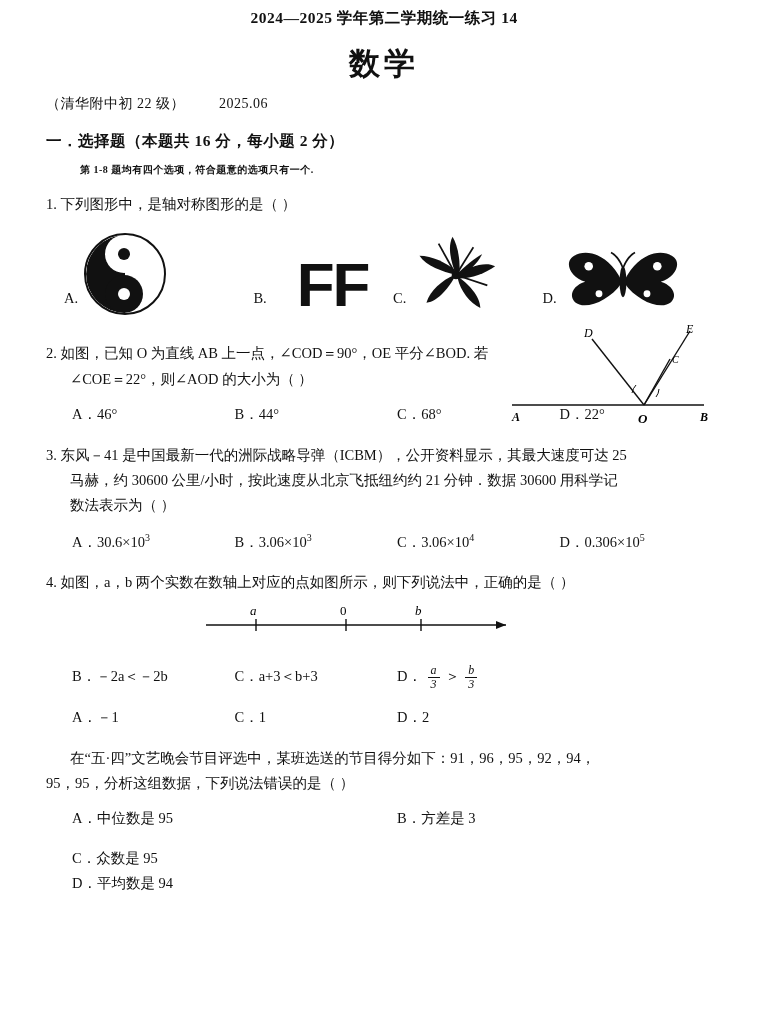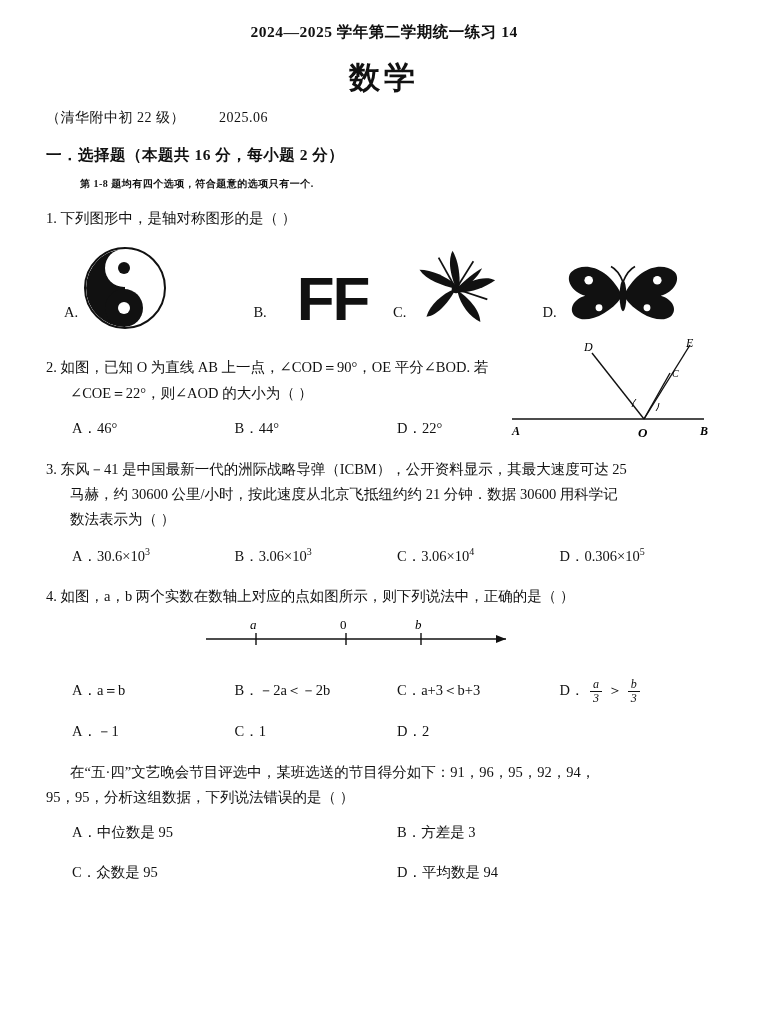--- a/index.html
+++ b/index.html
@@ -13,21 +13,21 @@
     font-family: "Liberation Serif", "DejaVu Serif", serif;
     color: #111111;
     position: relative;
     overflow: hidden;
   }
   .page {
     width: 768px;
     height: 1024px;
     position: relative;
     box-sizing: border-box;
-    padding: 18px 46px 0 46px;
+    padding: 4px 46px 0 46px;
   }
   .hdr-line {
     text-align: center;
     font-size: 15.5px;
     font-weight: bold;
     letter-spacing: 0.5px;
     margin: 4px 0 0 0;
   }
   .title {
     text-align: center;
@@ -238,20 +238,21 @@
       <text x="182" y="10" font-size="12" font-style="italic" font-family="Liberation Serif, serif">E</text>
       <text x="168" y="40" font-size="10" font-style="italic" font-family="Liberation Serif, serif">C</text>
       <text x="8" y="98" font-size="12" font-style="italic" font-weight="bold" font-family="Liberation Serif, serif">A</text>
       <text x="134" y="100" font-size="13" font-style="italic" font-weight="bold" font-family="Liberation Serif, serif">O</text>
       <text x="196" y="98" font-size="12" font-style="italic" font-weight="bold" font-family="Liberation Serif, serif">B</text>
     </svg>
 
     <div class="opts" style="">
       <div>A．46°</div>
       <div>B．44°</div>
+      <div>C．68°</div>
       <div>D．22°</div>
     </div>
   </div>
 
   <div class="q">
     <div>
       <span>3.</span>
       <span>东风－41 是中国最新一代的洲际战略导弹（ICBM），公开资料显示，其最大速度可达 25</span>
     </div>
     <div class="indent">马赫，约 30600 公里/小时，按此速度从北京飞抵纽约约 21 分钟．数据 30600 用科学记</div>
@@ -281,21 +282,20 @@
       <line x1="10" y1="22" x2="310" y2="22" stroke="#111" stroke-width="1.4"></line>
       <polygon points="310,22 300,18 300,26" fill="#111"></polygon>
       <line x1="60" y1="16" x2="60" y2="28" stroke="#111" stroke-width="1.4"></line>
       <line x1="150" y1="16" x2="150" y2="28" stroke="#111" stroke-width="1.4"></line>
       <line x1="225" y1="16" x2="225" y2="28" stroke="#111" stroke-width="1.4"></line>
       <text x="54" y="12" font-size="13" font-style="italic" font-family="Liberation Serif, serif">a</text>
       <text x="144" y="12" font-size="13" font-family="Liberation Serif, serif">0</text>
       <text x="219" y="12" font-size="13" font-style="italic" font-family="Liberation Serif, serif">b</text>
     </svg>
     <div class="opts">
-      <div>A．a＝b</div>
       <div>B．－2a＜－2b</div>
       <div>C．a+3＜b+3</div>
       <div>
         <span>D．</span>
         <span class="frac">
           <span class="num">a</span>
           <span class="den">3</span>
         </span>
         <span>＞</span>
         <span class="frac">
@@ -314,19 +314,19 @@
     </div>
   </div>
 
   <div class="q">
     <div class="indent">在“五·四”文艺晚会节目评选中，某班选送的节目得分如下：91，96，95，92，94，</div>
     <div>95，95，分析这组数据，下列说法错误的是（      ）</div>
     <div class="opts two">
       <div>A．中位数是 95</div>
       <div>B．方差是 3</div>
     </div>
-    <div class="opts two" style="margin-top:14px;">
+    <div class="opts two" style="margin-top:14px;flex-direction:column;">
       <div>C．众数是 95</div>
       <div>D．平均数是 94</div>
     </div>
   </div>
 
 </div>
 
 </body></html>

